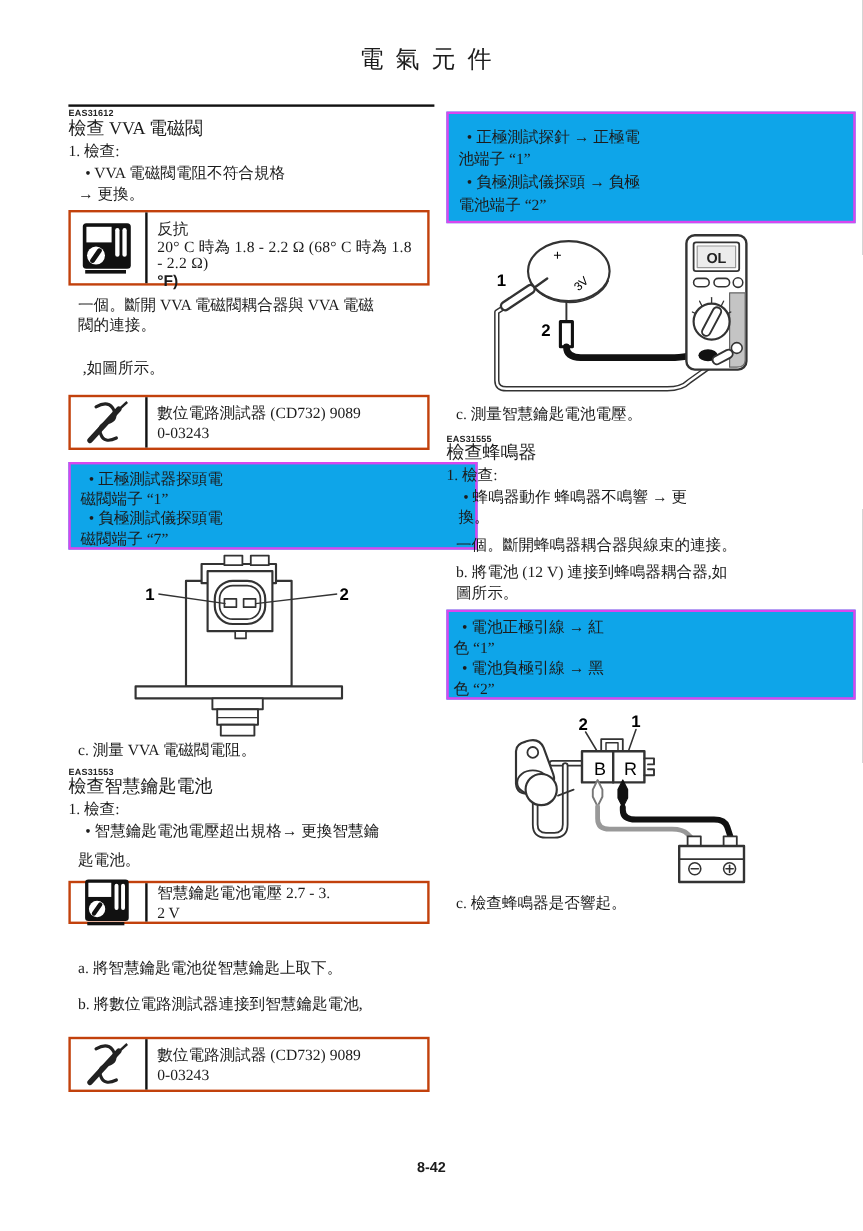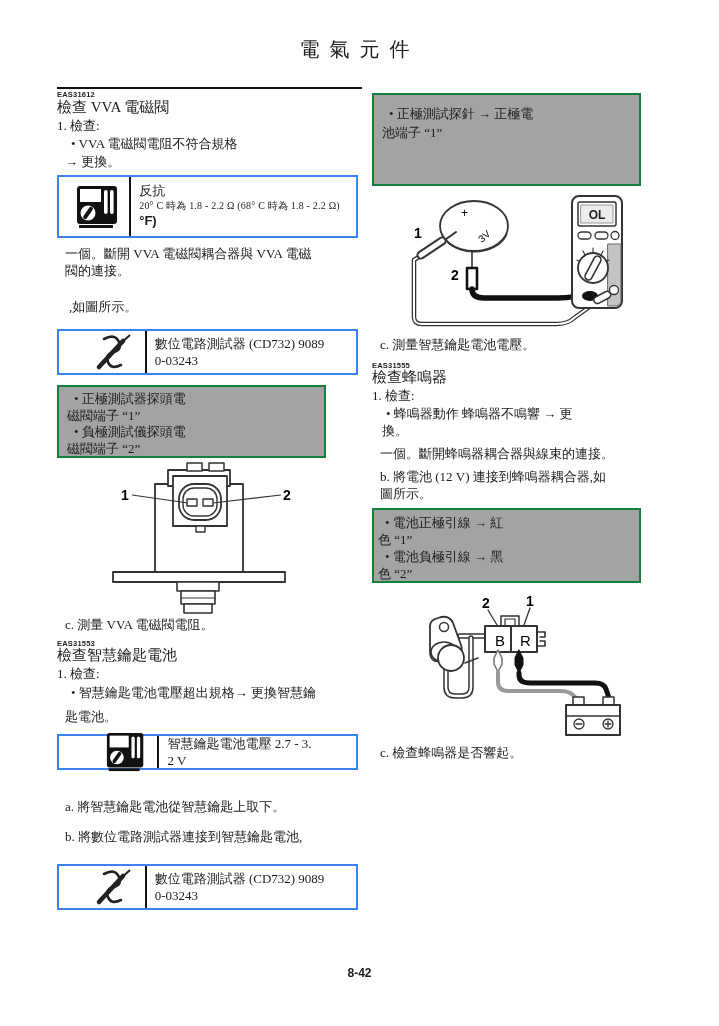--- a/index.html
+++ b/index.html
@@ -8,28 +8,28 @@
   .col{position:absolute;top:0;height:1026px;}
   .col-l{left:57px;width:305px;}
   .col-r{left:372px;width:305px;}
   .t{position:absolute;font-size:13px;line-height:17px;white-space:nowrap;}
   .code{position:absolute;font-family:"Liberation Sans","DejaVu Sans",sans-serif;
         font-size:7.5px;font-weight:bold;color:#222;letter-spacing:.2px;}
   .head{position:absolute;font-size:15px;white-space:nowrap;}
   .title{position:absolute;top:36px;left:0;right:0;text-align:center;
          font-size:20px;letter-spacing:10px;}
   .rule{position:absolute;left:0;width:100%;height:2px;background:#111;}
-  .box{position:absolute;left:0;width:301px;border:2px solid #3b82f6;background:#fff;
-       display:flex;align-items:stretch;box-sizing:border-box;justify-content:center;}
+  .box{position:absolute;left:0;width:301px;border:2px solid #c2410c;background:#fff;
+       display:flex;align-items:stretch;box-sizing:border-box;}
   .icon-cell{width:62px;flex:none;border-right:2px solid #111;display:flex;
              align-items:center;justify-content:center;}
   .box-text{padding:5px 8px;font-size:13px;line-height:17px;}
-  .box-text .small{font-size:10px;line-height:13px;letter-spacing:.2px;}
+  .box-text .small{font-size:13px;line-height:13px;letter-spacing:.2px;}
   .box-text .bold{font-weight:bold;font-family:"Liberation Sans","DejaVu Sans",sans-serif;}
-  .bbox{position:absolute;left:0;width:269px;border:2px solid #15803d;background:#a3a3a3;
+  .bbox{position:absolute;left:0;width:341px;border:2px solid #d946ef;background:#0ea5e9;
         box-sizing:border-box;font-size:13px;}
   .bbox .ln{white-space:nowrap;}
   .bbox .bul{padding-left:7px;}
   .footer{position:absolute;top:966px;left:0;right:0;text-align:center;
           font-family:"Liberation Sans","DejaVu Sans",sans-serif;font-weight:bold;font-size:12px;}
   svg{display:block;}
   svg text{font-family:"Liberation Sans","DejaVu Sans",sans-serif;}
 </style>
 </head>
 <body>
@@ -80,21 +80,21 @@
       <div class="box-text" style="align-self:center">
         <div>數位電路測試器 (CD732) 9089</div>
         <div>0-03243</div>
       </div>
     </div>
 
     <div class="bbox" style="top:385px;height:73px;padding:4px 8px;line-height:16.5px">
       <div class="ln bul">•  正極測試器探頭電</div>
       <div class="ln">磁閥端子 “1”</div>
       <div class="ln bul">•  負極測試儀探頭電</div>
-      <div class="ln">磁閥端子 “2”</div>
+      <div class="ln">磁閥端子 “7”</div>
     </div>
 
     <div style="position:absolute;top:458px;left:28px">
       <svg width="244" height="158" viewBox="0 0 244 158" stroke-linejoin="round">
         <rect x="70" y="26" width="88" height="88" fill="#fff" stroke="#333" stroke-width="1.8"></rect>
         <rect x="83" y="12" width="62" height="16" fill="#fff" stroke="#333" stroke-width="1.8"></rect>
         <rect x="102" y="5" width="15" height="8" fill="#fff" stroke="#333" stroke-width="1.5"></rect>
         <rect x="124" y="5" width="15" height="8" fill="#fff" stroke="#333" stroke-width="1.5"></rect>
         <rect x="88" y="18" width="54" height="50" fill="#fff" stroke="#333" stroke-width="1.8"></rect>
         <rect x="94" y="26" width="42" height="36" rx="15" fill="#fff" stroke="#333" stroke-width="1.8"></rect>
@@ -157,20 +157,22 @@
         <div>0-03243</div>
       </div>
     </div>
   </div>
 
   <div class="col col-r">
 
     <div class="bbox" style="top:93px;height:93px;padding:9px 8px;line-height:19px">
       <div class="ln bul">•  正極測試探針 → 正極電</div>
       <div class="ln">池端子 “1”</div>
+      <div class="ln bul">•  負極測試儀探頭 → 負極</div>
+      <div class="ln">電池端子 “2”</div>
     </div>
 
     <div style="position:absolute;top:186px;left:18px">
       <svg width="292" height="152" viewBox="0 0 292 152" stroke-linejoin="round" stroke-linecap="round">
         <path d="M52,56 L24,74 V131 Q24,138 32,138 H166 Q178,138 184,132 L205,117" stroke="#333" stroke-width="4.5" fill="none"></path>
         <path d="M52,56 L24,74 V131 Q24,138 32,138 H166 Q178,138 184,132 L205,117" stroke="#fff" stroke-width="2" fill="none"></path>
         <ellipse cx="84" cy="40" rx="34" ry="25" fill="#fff" stroke="#333" stroke-width="1.8"></ellipse>
         <path d="M51,46 a34,25 0 0 0 66,2" stroke="#333" stroke-width="1.1" fill="none"></path>
         <line x1="66" y1="46" x2="52" y2="56" stroke="#333" stroke-width="2"></line>
         <path d="M52,55 L31,69" stroke="#333" stroke-width="9"></path>

